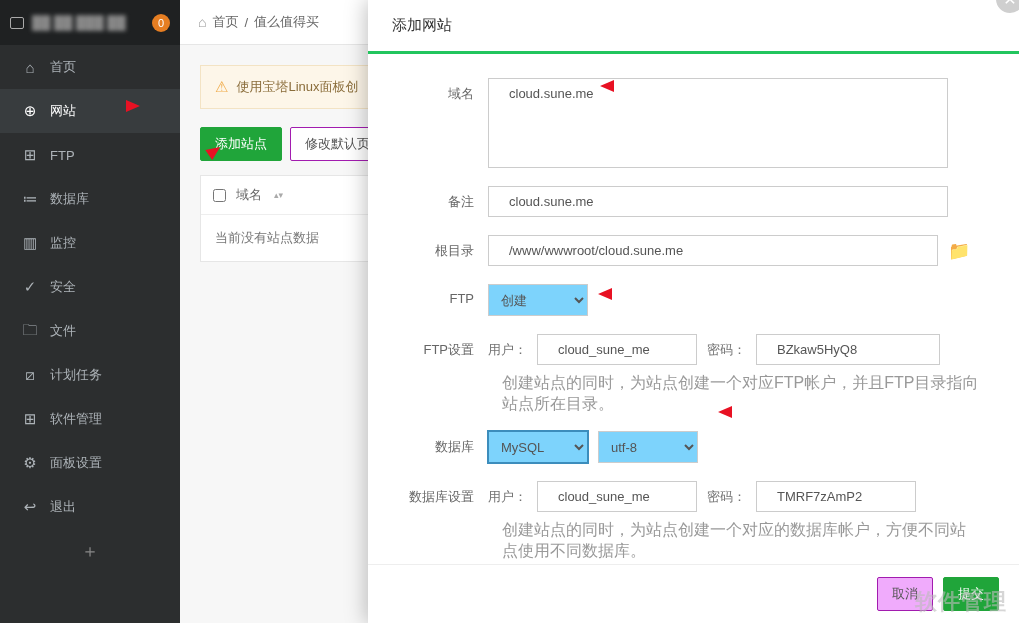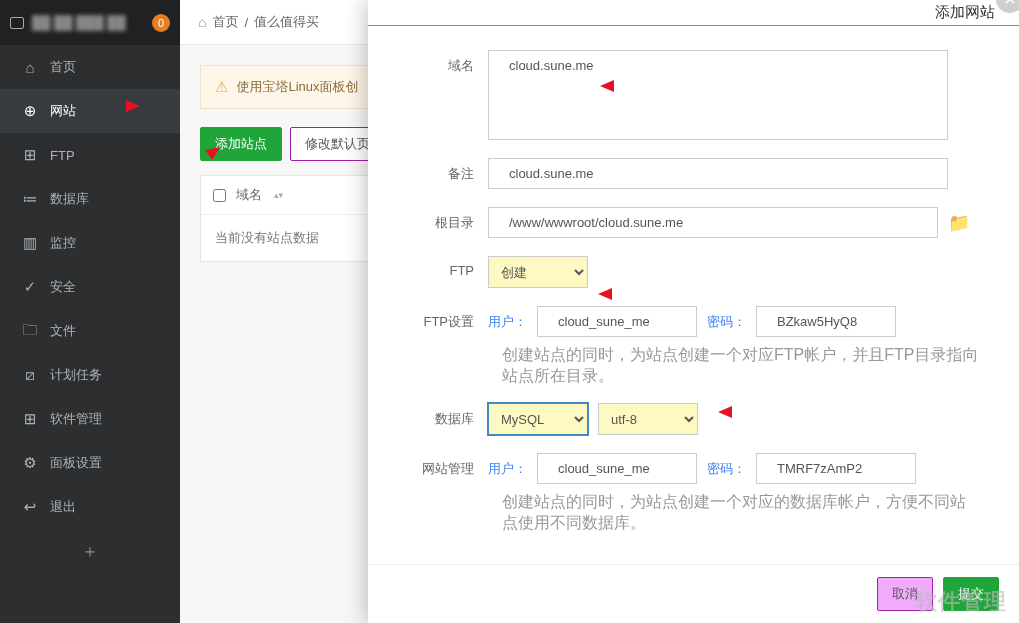--- a/index.html
+++ b/index.html
@@ -22,36 +22,36 @@
 .btnrow{display:flex;gap:8px;margin-bottom:14px}
 .btn{padding:7px 14px;border:1px solid #a21caf;background:#fff;color:#555;cursor:pointer;border-radius:2px}
 .btn.primary{background:#20a53a;border-color:#20a53a;color:#fff}
 .tbl{border:1px solid #e6e6e6;background:#fff}
 .tbl-h{display:flex;align-items:center;padding:10px 12px;border-bottom:1px solid #eee;color:#666;gap:10px}
 .tbl-h input{margin:0}
 .tbl-h .sort{font-size:9px;color:#aaa;margin-left:2px}
 .tbl-empty{padding:14px;color:#777}
 .overlay{position:absolute;left:0;top:0;right:0;bottom:0;background:rgba(0,0,0,0.001)}
 .modal{position:absolute;left:368px;top:0;width:651px;height:623px;background:#fff;box-shadow:-2px 0 20px rgba(0,0,0,0.25)}
-.m-head{padding:3px 24px;border-bottom:1px solid #22c55e;display:flex;justify-content:flex-end;align-items:center}
+.m-head{padding:16px 24px;border-bottom:3px solid #22c55e;display:flex;justify-content:flex-start;align-items:center}
 .m-title{font-size:15px;color:#333}
 .m-close{position:absolute;right:-5px;top:-15px;width:28px;height:28px;border-radius:50%;background:#cfcfcf;color:#fff;display:flex;align-items:center;justify-content:center;font-size:16px;cursor:pointer;box-shadow:0 0 0 2px #fff}
 .m-body{padding:24px 40px;overflow:auto;height:520px}
 .frow{display:flex;margin-bottom:18px}
 .flabel{width:80px;text-align:right;color:#666;padding-top:7px;padding-right:14px;flex-shrink:0}
 .fctl{flex:1;display:flex;gap:10px;align-items:center;flex-wrap:wrap}
 textarea.inp{width:460px;height:90px;resize:none}
 .inp{border:1px solid #ccc;padding:7px 20px;color:#555;font-size:13px;outline:none}
 .inp.w460{width:460px}
 .inp.w450{width:450px}
-.sel{border:1px solid #ccc;padding:6px 8px;color:#555;background:#fef9c3;height:32px}
+.sel{border:1px solid #ccc;padding:6px 8px;color:#555;background:#7dd3fc;height:32px}
 .sel.w100{width:100px}
 .sel.focus{border:1px solid #3c8dbc;outline:1px solid #3c8dbc}
 .folder{color:#666;font-size:18px;cursor:pointer}
-.sublabel{color:#3b82f6}
+.sublabel{color:#737373}
 .hint{color:#999;font-size:16px;margin-left:94px;margin-top:-10px;margin-bottom:16px}
 .m-foot{position:absolute;bottom:0;left:0;right:0;padding:12px 20px;border-top:1px solid #eee;display:flex;justify-content:flex-end;gap:10px;background:#fff}
 .wm{position:absolute;right:12px;bottom:6px;color:#bbb;font-size:22px;font-weight:bold;opacity:.6;letter-spacing:1px}
 svg.ar{width:42px;height:18px}
 svg.ar path{fill:#e81123}
 </style>
 </head>
 <body>
 
 <div class="sidebar">
@@ -170,35 +170,35 @@
             <select class="sel w100"><option>创建</option></select>
           </div>
       </div>
 
       <div class="frow">
         <div class="flabel">FTP设置</div>
         <div class="fctl">
           <span class="sublabel">用户：</span>
           <input class="inp" style="width: 160px;" value="cloud_sune_me">
           <span class="sublabel">密码：</span>
-          <input class="inp" style="width: 140px;" value="BZkaw5HyQ8">
+          <input class="inp" style="width: 184px;" value="BZkaw5HyQ8">
         </div>
       </div>
       <div class="hint">创建站点的同时，为站点创建一个对应FTP帐户，并且FTP目录指向站点所在目录。</div>
 
       <div class="frow">
         <div class="flabel">数据库</div>
         <div class="fctl">
           <select class="sel w100 focus"><option>MySQL</option></select>
           <select class="sel w100"><option>utf-8</option></select>
         </div>
       </div>
 
       <div class="frow">
-        <div class="flabel">网站管理</div>
+        <div class="flabel">数据库设置</div>
         <div class="fctl">
           <span class="sublabel">用户：</span>
           <input class="inp" style="width: 160px;" value="cloud_sune_me">
           <span class="sublabel">密码：</span>
           <input class="inp" style="width: 160px;" value="TMRF7zAmP2">
         </div>
       </div>
       <div class="hint">创建站点的同时，为站点创建一个对应的数据库帐户，方便不同站点使用不同数据库。</div>
 
       <div class="frow">

